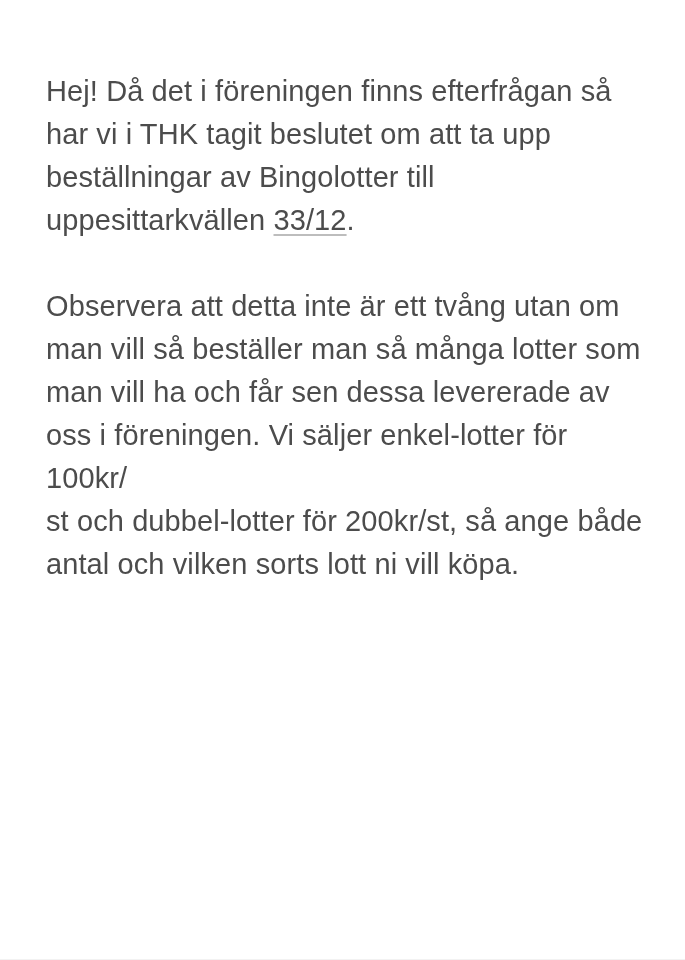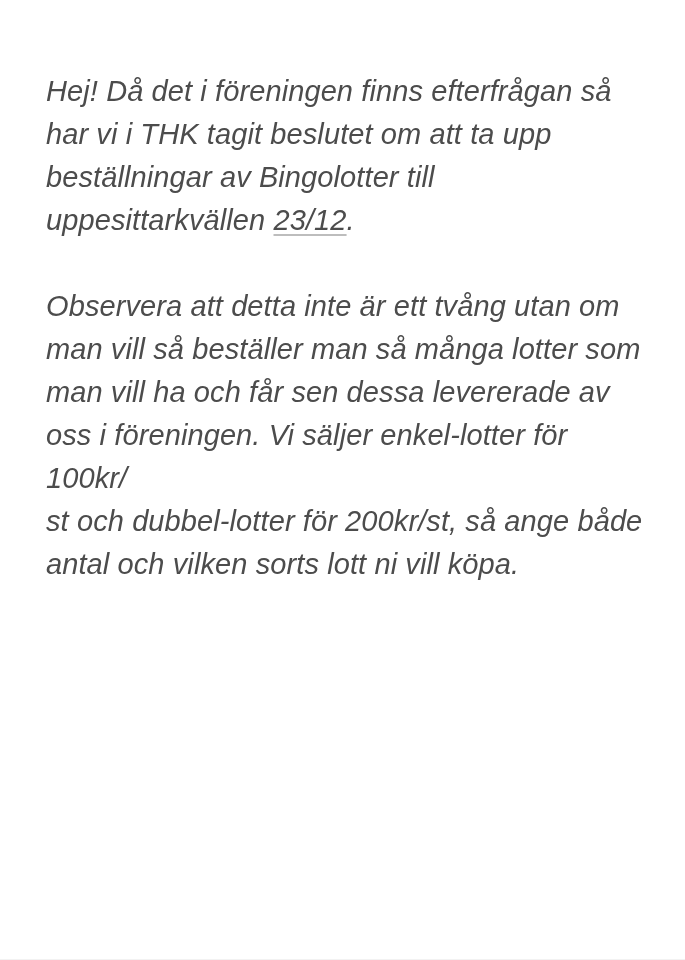--- a/index.html
+++ b/index.html
@@ -23,42 +23,41 @@
   .message {
     width: 615px;
     color: #4c4c4c;
     font-size: 29px;
     line-height: 43px;
     letter-spacing: 0.1px;
   }
   .message p {
     margin: 0 8px 43px 0;
     white-space: pre-wrap;
-    font-style: italic;
   }
   .message p:last-child {
     margin-bottom: 0;
   }
   .date-link {
     text-decoration: underline;
     text-decoration-color: #bdbdbd;
     text-decoration-thickness: 2px;
     text-underline-offset: 4px;
     cursor: pointer;
   }
 </style>
 </head>
 <body>
 
 <div class="page">
   <div class="message" id="message">
       <p><span>Hej! Då det i föreningen finns efterfrågan så
 har vi i THK tagit beslutet om att ta upp
 beställningar av Bingolotter till
-uppesittarkvällen </span><span class="date-link">23/12</span><span>.</span></p>
+uppesittarkvällen </span><span class="date-link">33/12</span><span>.</span></p>
       <p><span>Observera att detta inte är ett tvång utan om
 man vill så beställer man så många lotter som
 man vill ha och får sen dessa levererade av
 oss i föreningen. Vi säljer enkel-lotter för 100kr/
 st och dubbel-lotter för 200kr/st, så ange både
 antal och vilken sorts lott ni vill köpa.</span></p>
     </div>
 </div>
 
 </body></html>

